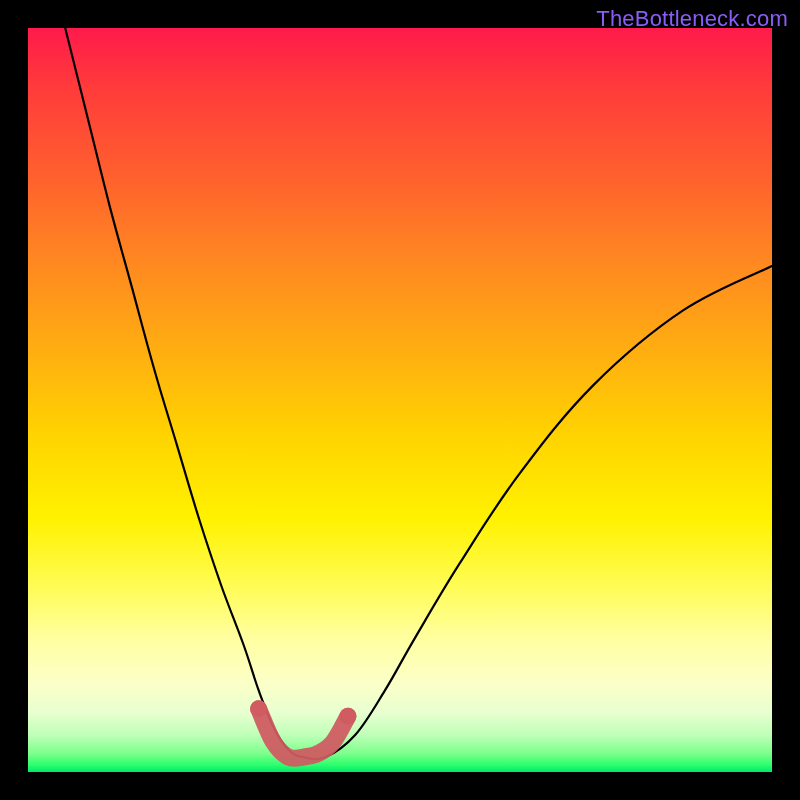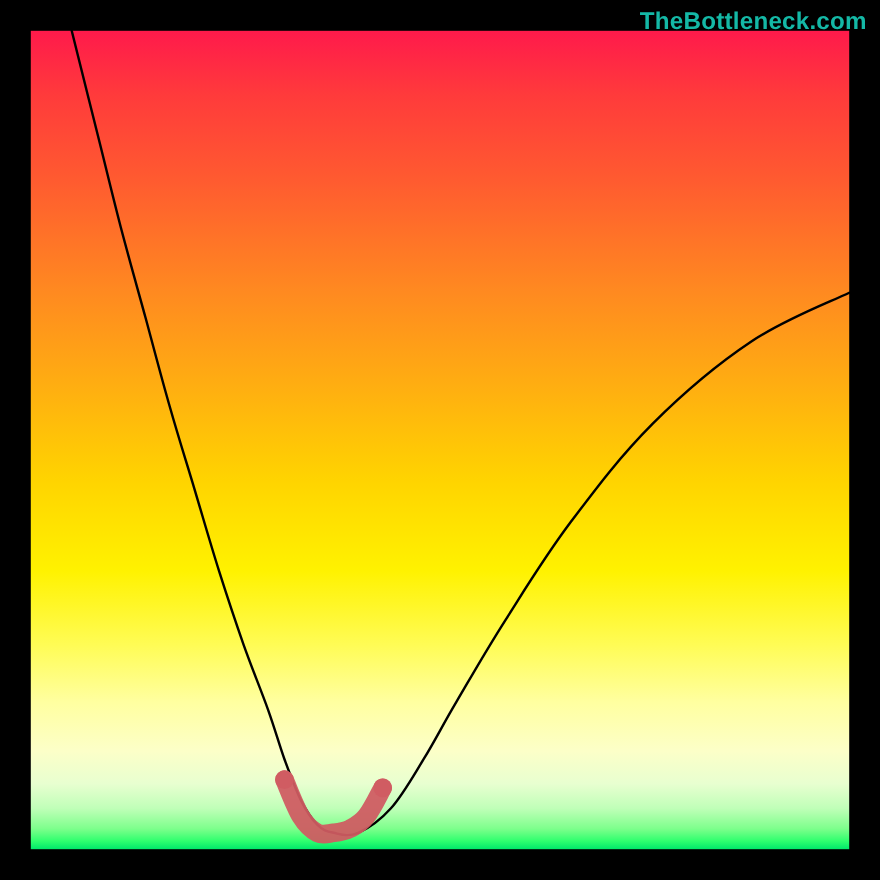--- a/index.html
+++ b/index.html
@@ -32,23 +32,23 @@
       #c0ffb8 95%,
       #7dff8c 97.5%,
       #2fff6e 99%,
       #00e86a 100%
     );
   }
   .watermark {
     position: absolute;
     top: 6px;
     right: 12px;
-    color: #14b8a6;
+    color: #8b5cf6;
     font-size: 22px;
-    font-weight: 700;
+    font-weight: 400;
     letter-spacing: 0.2px;
   }
   svg.plot {
     position: absolute;
     left: 0;
     top: 0;
     width: 744px;
     height: 744px;
     overflow: visible;
   }

